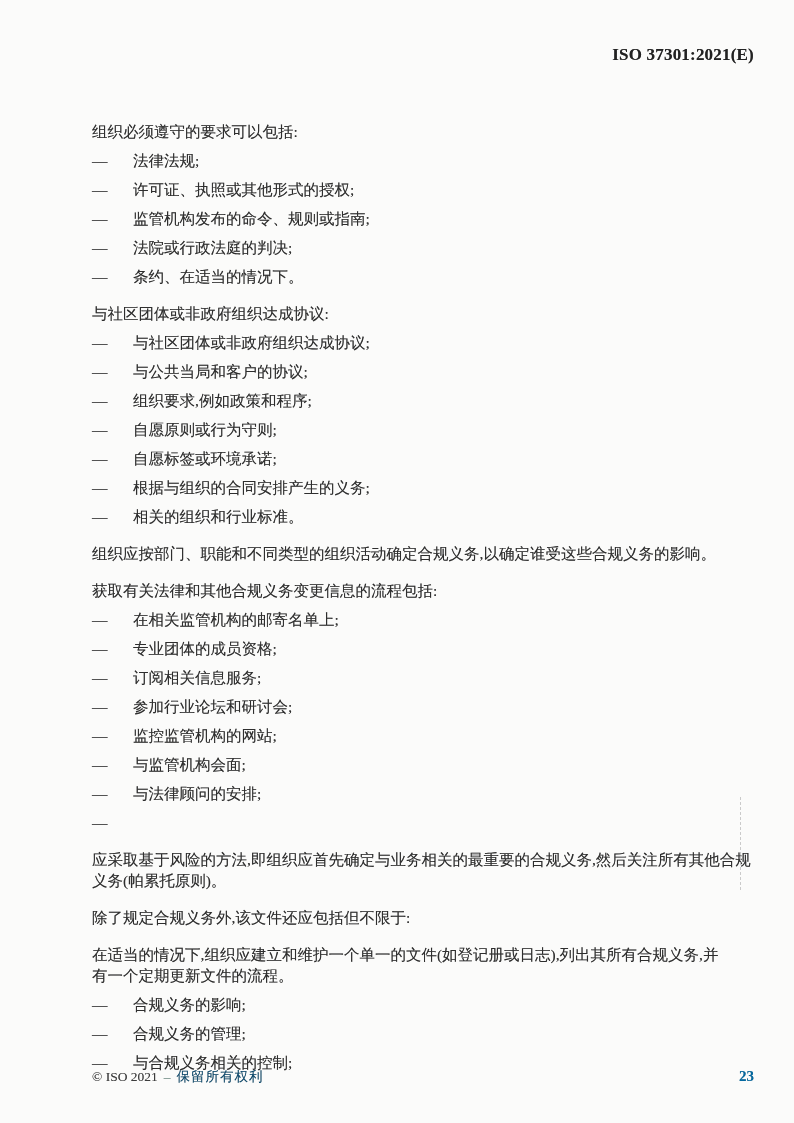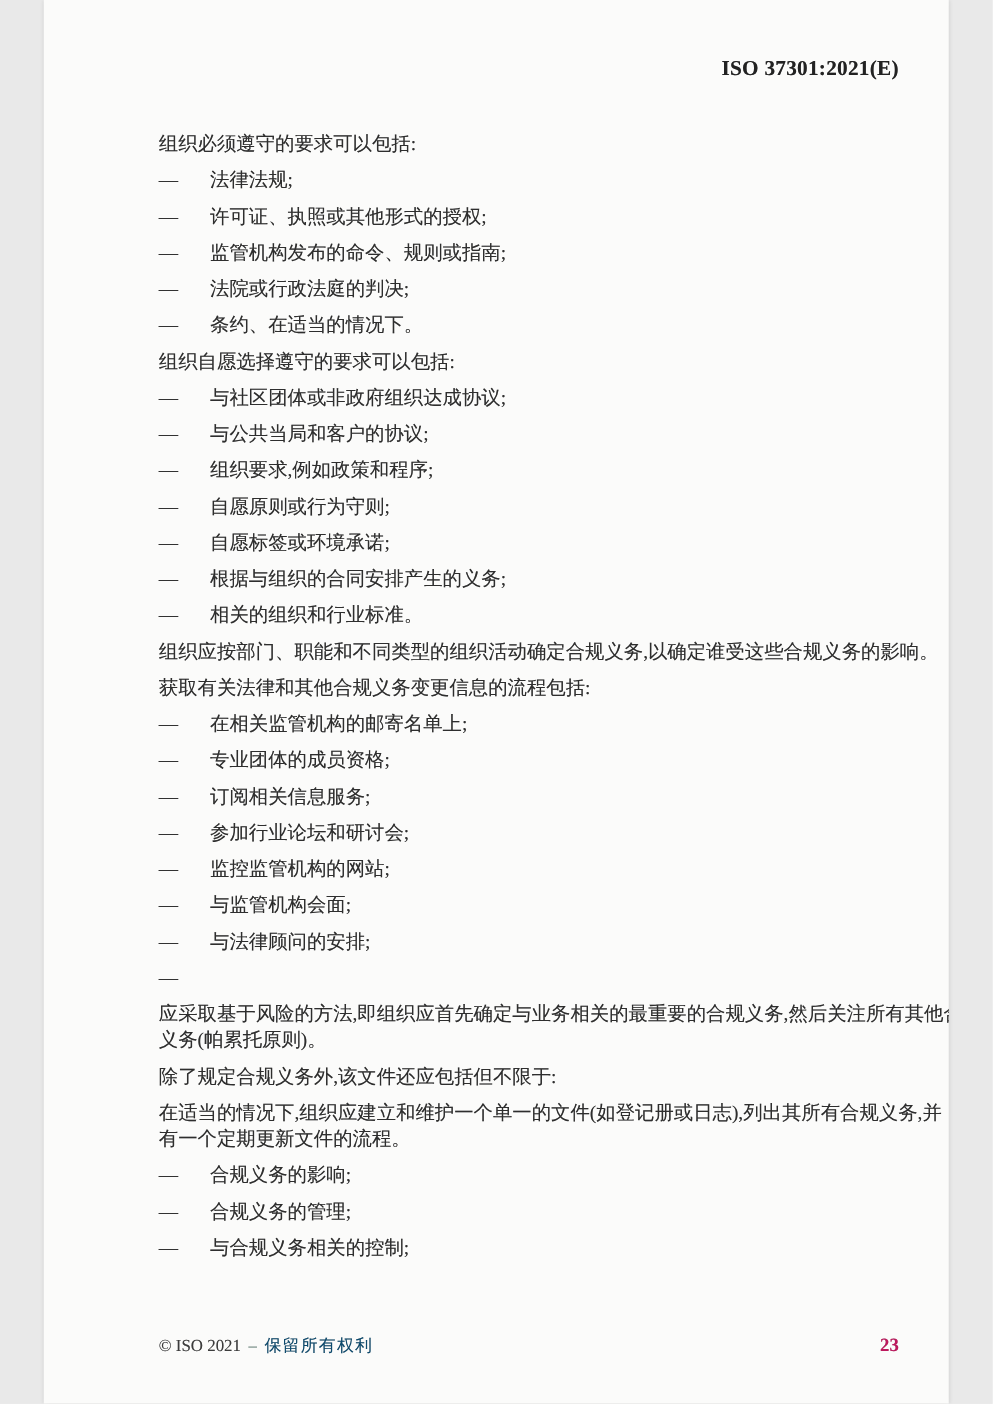--- a/index.html
+++ b/index.html
@@ -1,38 +1,38 @@
 <!DOCTYPE html>
 <html><head>
 <meta charset="utf-8">
 <style>
   html,body{margin:0;padding:0;background:#e9e9e9;}
   .page{
     position:relative;
-    width:724px;height:1123px;
+    width:794px;height:1123px;
     margin:0 auto;
     background:#fbfbfa;
     font-family:"Liberation Serif","DejaVu Serif",serif;
     color:#2e2e2e;
     overflow:hidden;
     box-shadow:0 0 4px rgba(0,0,0,.15);
   }
   .doc-code{
     position:absolute;top:45px;right:40px;
     font-size:17px;font-weight:bold;letter-spacing:.2px;
     color:#222;
     text-shadow:0 0 .4px rgba(0,0,0,.45);
   }
   .content{
     position:absolute;top:105px;left:92px;width:668px;
     font-size:15.5px;
     text-shadow:0 0 .4px rgba(0,0,0,.35);
   }
   .para{
-    margin:0 0 8px 0;
+    margin:16px 0 8px 0;
     line-height:21px;
     white-space:pre-line;
   }
   .item{
     display:flex;
     margin:0 0 8px 0;
     line-height:21px;
   }
   .dash{
     width:41px;
@@ -53,21 +53,21 @@
     left:92px;right:40px;top:1068px;
     display:flex;align-items:baseline;
     font-size:13.5px;
     color:#3c3c3c;
     text-shadow:0 0 .3px rgba(0,0,0,.3);
   }
   .footer .sep{margin:0 6px;color:#6d8d84;}
   .footer .rights{color:#0c4a6e;letter-spacing:1px;}
   .footer .pagenum{
     margin-left:auto;
-    font-weight:bold;font-size:15px;color:#be185d;
+    font-weight:bold;font-size:15px;color:#0369a1;
   }
 </style>
 </head>
 <body>
 
 <div class="page">
 
   <div class="doc-code">ISO 37301:2021(E)</div>
 
   <div class="content" id="content">
@@ -85,21 +85,21 @@
         <span class="txt">监管机构发布的命令、规则或指南;</span>
       </div>
       <div class="item">
         <span class="dash">—</span>
         <span class="txt">法院或行政法庭的判决;</span>
       </div>
       <div class="item">
         <span class="dash">—</span>
         <span class="txt">条约、在适当的情况下。</span>
       </div>
-      <div class="para">组织自愿选择遵守的要求可以包括:</div>
+      <div class="para">与社区团体或非政府组织达成协议:</div>
       <div class="item">
         <span class="dash">—</span>
         <span class="txt">与社区团体或非政府组织达成协议;</span>
       </div>
       <div class="item">
         <span class="dash">—</span>
         <span class="txt">与公共当局和客户的协议;</span>
       </div>
       <div class="item">
         <span class="dash">—</span>

